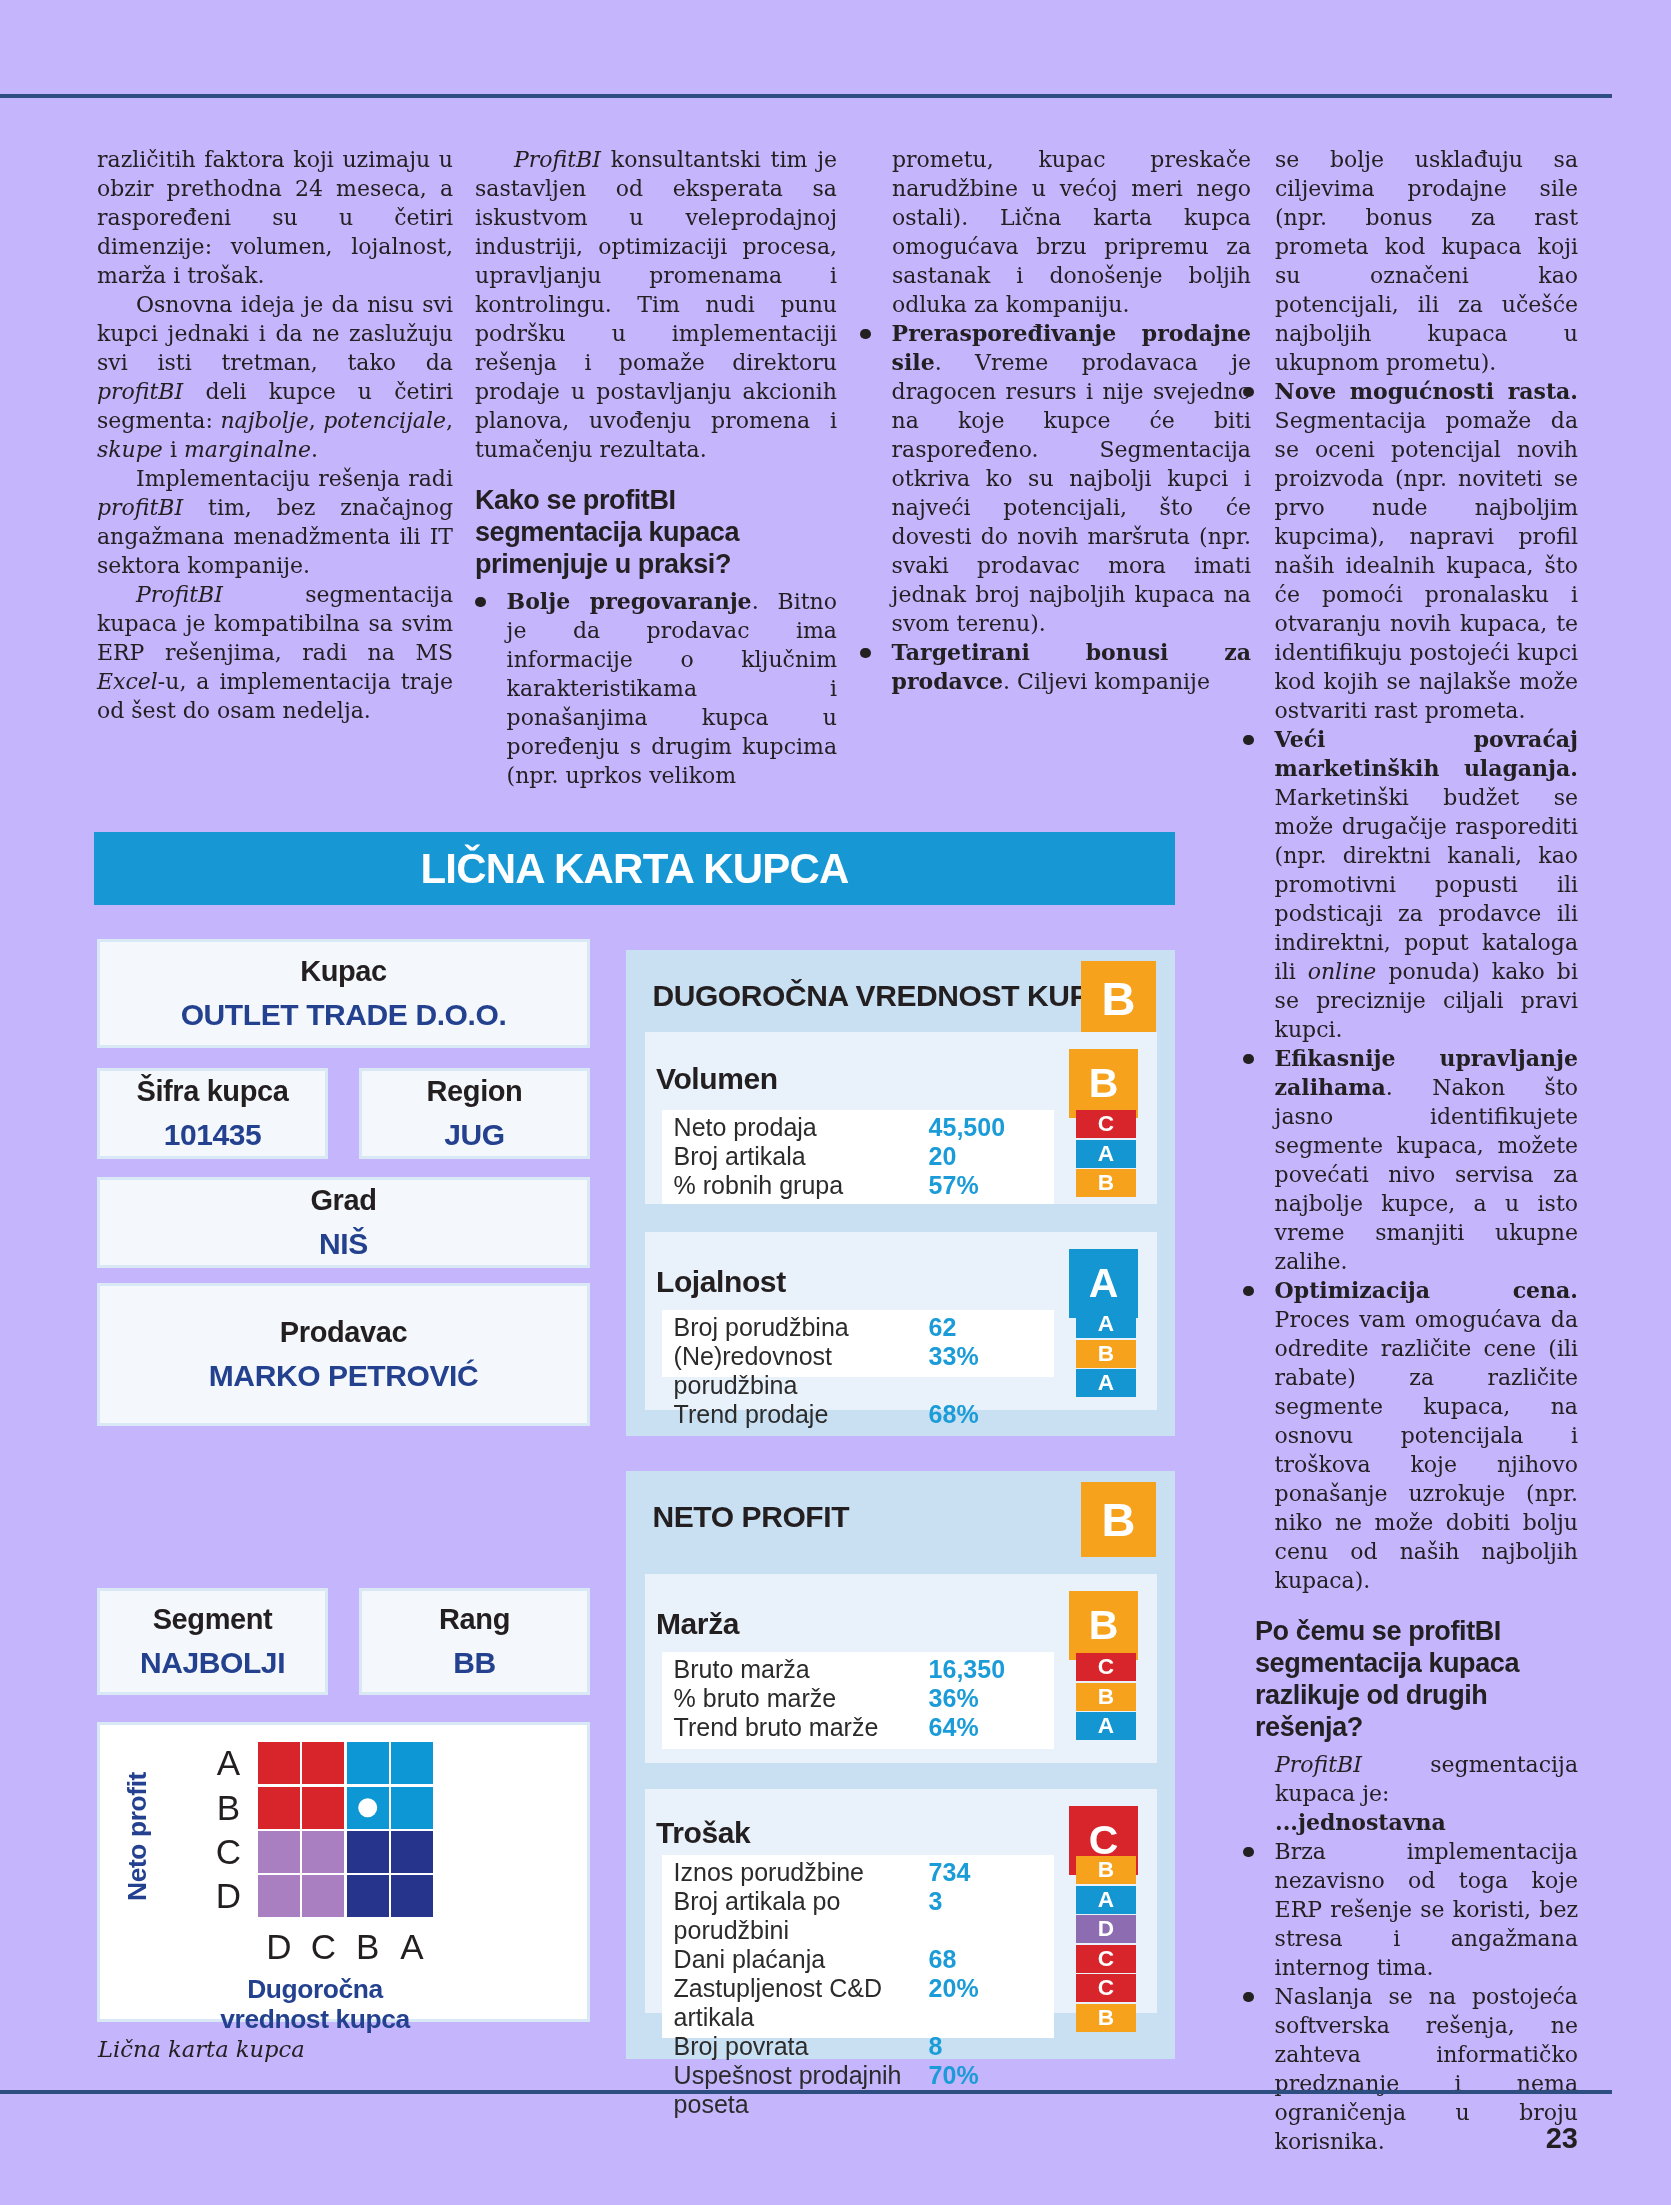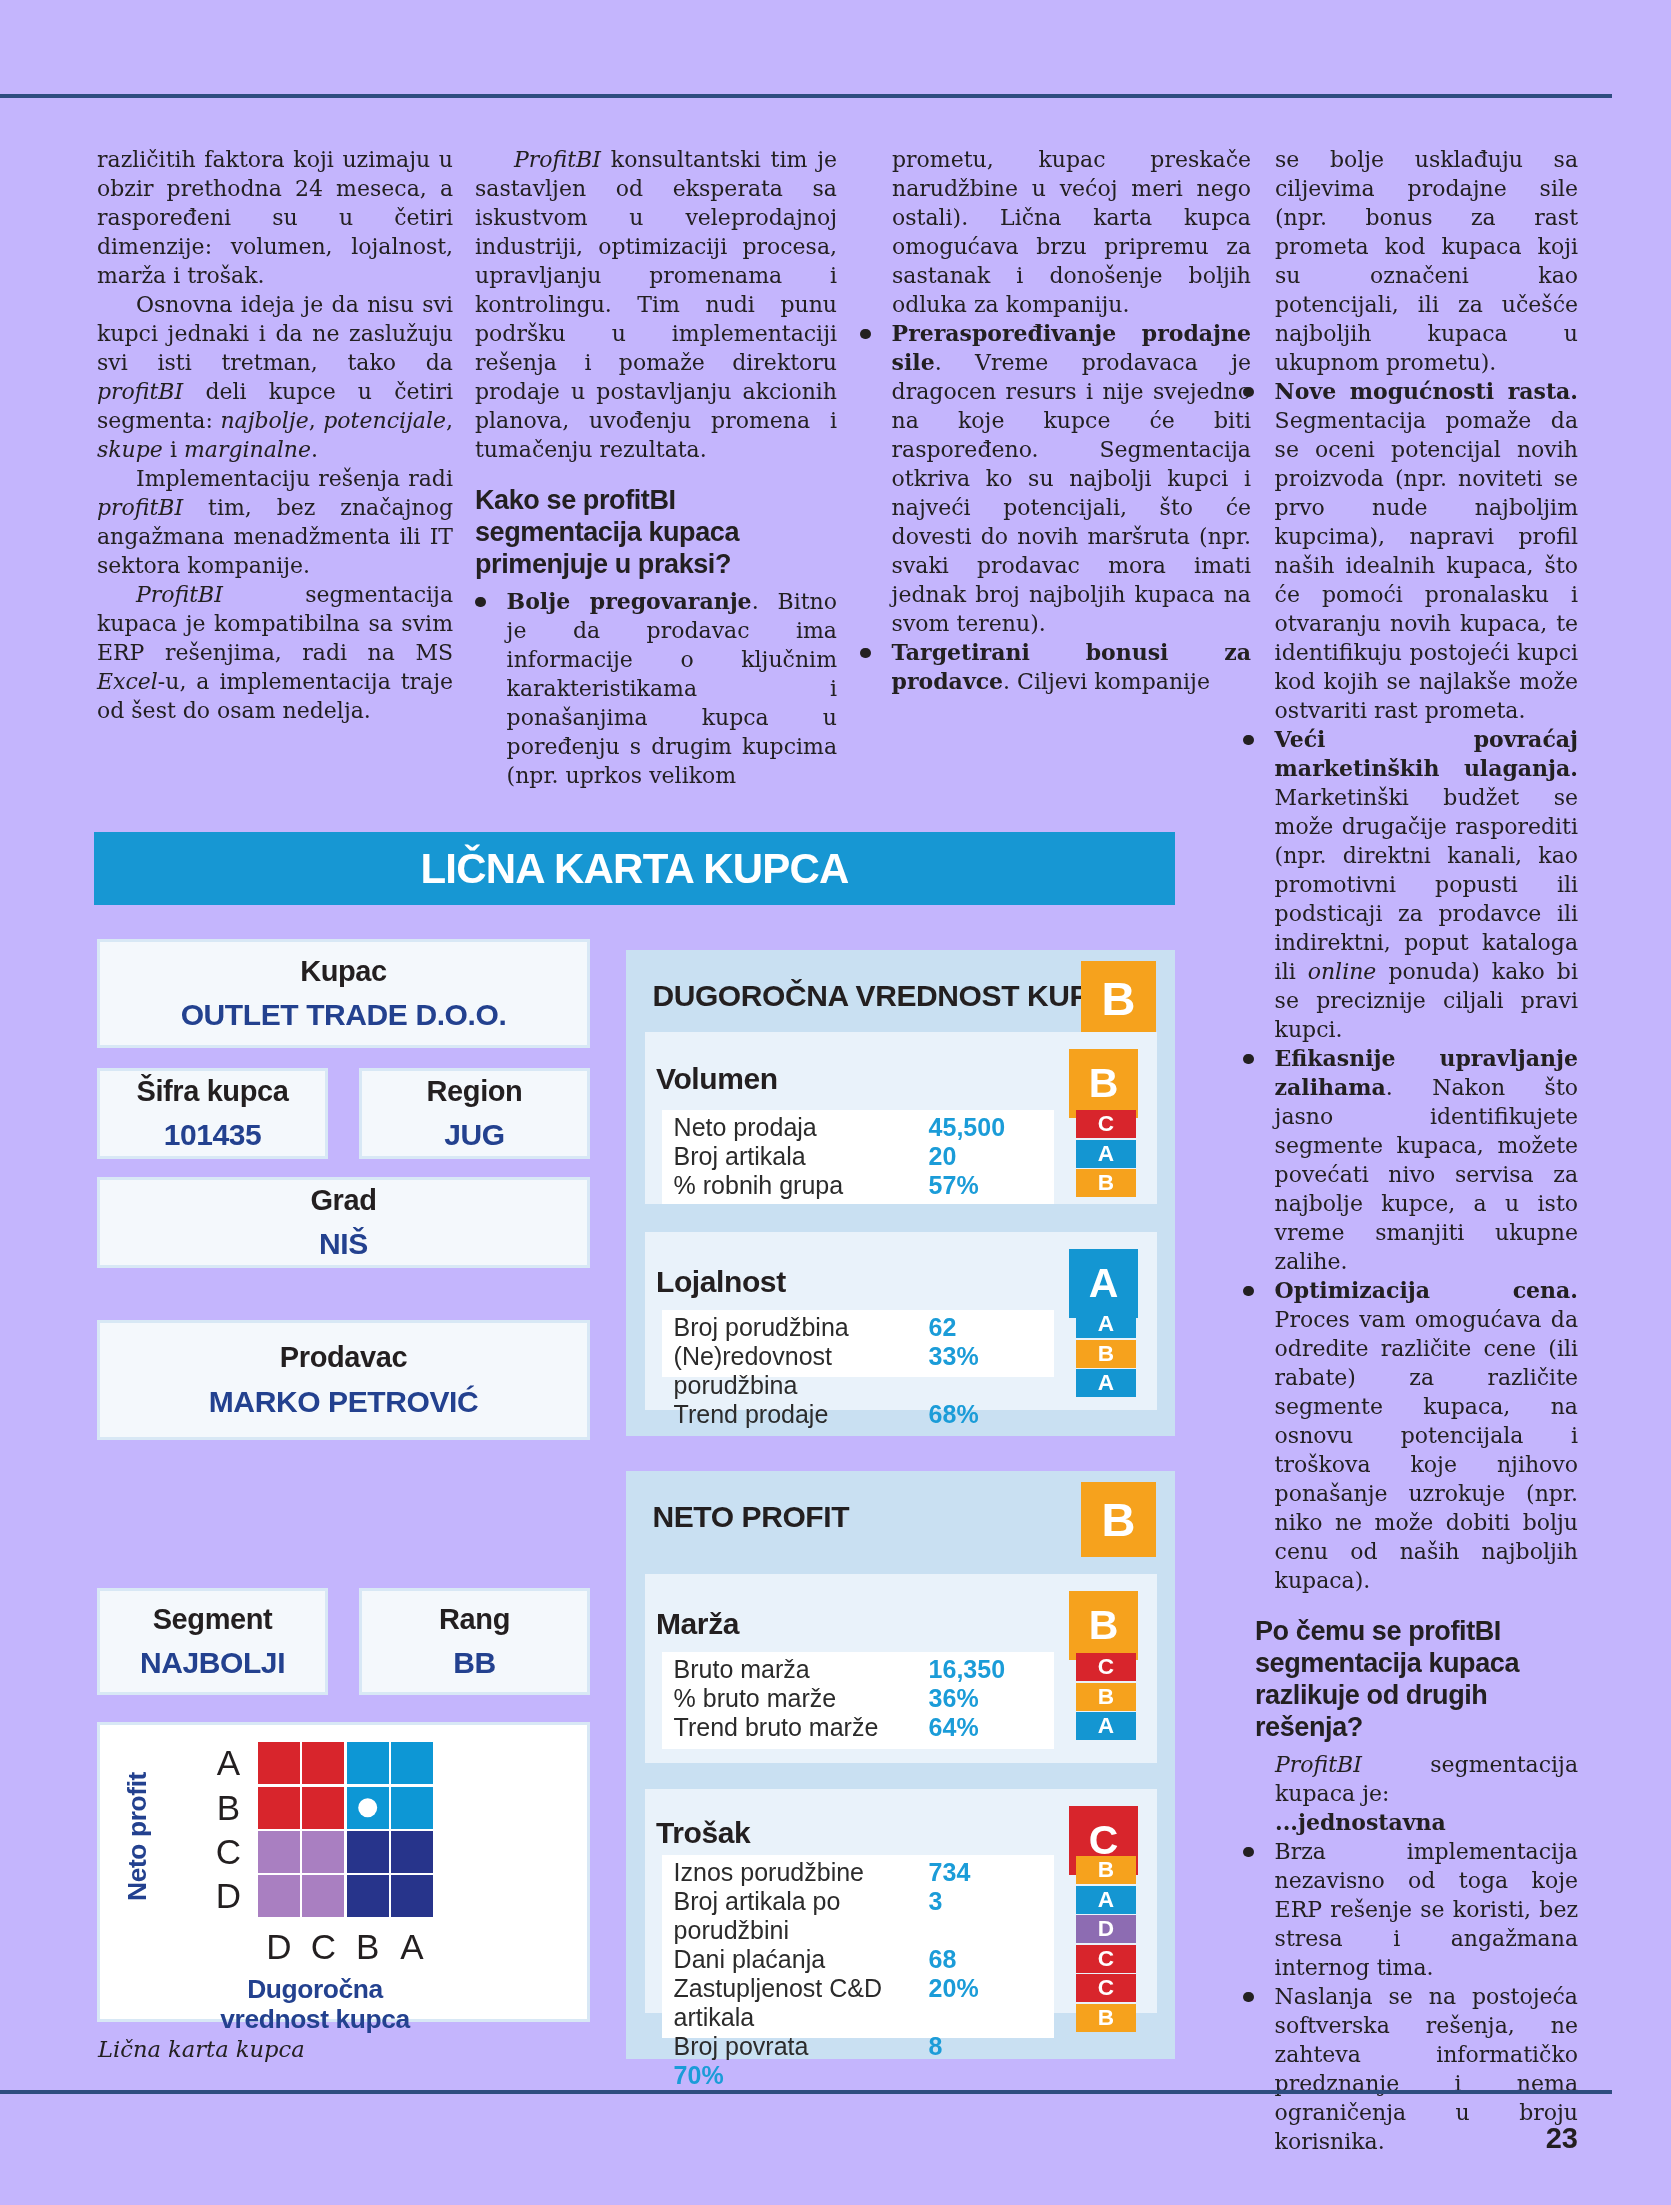--- a/index.html
+++ b/index.html
@@ -37,21 +37,21 @@
   
   .idbox{position:absolute;box-sizing:border-box;background:#f4f8fc;border:3.8px solid #d8e8f5;
          display:flex;flex-direction:column;align-items:center;justify-content:center;gap:10.6px;
          text-align:center;}
   .idbox .lab{font-size:29px;font-weight:bold;letter-spacing:-0.4px;color:#231f20;}
   .idbox .val{font-size:30px;font-weight:bold;letter-spacing:-0.4px;color:#23418f;}
   .bx-kupac{left:97px;top:939px;width:493px;height:109px;}
   .bx-sifra{left:97px;top:1068px;width:231px;height:91px;}
   .bx-region{left:359px;top:1068px;width:231px;height:91px;}
   .bx-grad{left:97px;top:1177px;width:493px;height:91px;}
-  .bx-prodavac{left:97px;top:1283px;width:493px;height:120px;margin-top:37px;}
+  .bx-prodavac{left:97px;top:1283px;width:493px;height:143px;}
   .bx-menadzer{left:97px;top:1456px;width:493px;height:112px;}
   .bx-segment{left:97px;top:1588px;width:231px;height:107px;}
   .bx-rang{left:359px;top:1588px;width:231px;height:107px;}
 
   
   .matrix-card{position:absolute;left:97px;top:1722px;width:493px;height:300px;box-sizing:border-box;
                background:#ffffff;border:3.8px solid #d8e8f5;}
   .m-ylabel{position:absolute;left:21px;top:22.6px;height:177px;width:33px;
             writing-mode:vertical-rl;transform:rotate(180deg);
             display:flex;align-items:center;justify-content:center;
@@ -354,20 +354,21 @@
         </div>
         <div class="row">
           <span class="rlab">Zastupljenost C&amp;D artikala</span>
           <span class="rval">20%</span>
         </div>
         <div class="row">
           <span class="rlab">Broj povrata</span>
           <span class="rval">8</span>
         </div>
         <div class="row">
+          <span class="rlab">Uspešnost prodajnih poseta</span>
           <span class="rval">70%</span>
         </div>
       </div>
       <div class="badges">
         <div class="badge badge-sm g-orange">B</div>
         <div class="badge badge-sm g-blue">A</div>
         <div class="badge badge-sm g-purple">D</div>
         <div class="badge badge-sm g-red">C</div>
         <div class="badge badge-sm g-red">C</div>
         <div class="badge badge-sm g-orange">B</div>

